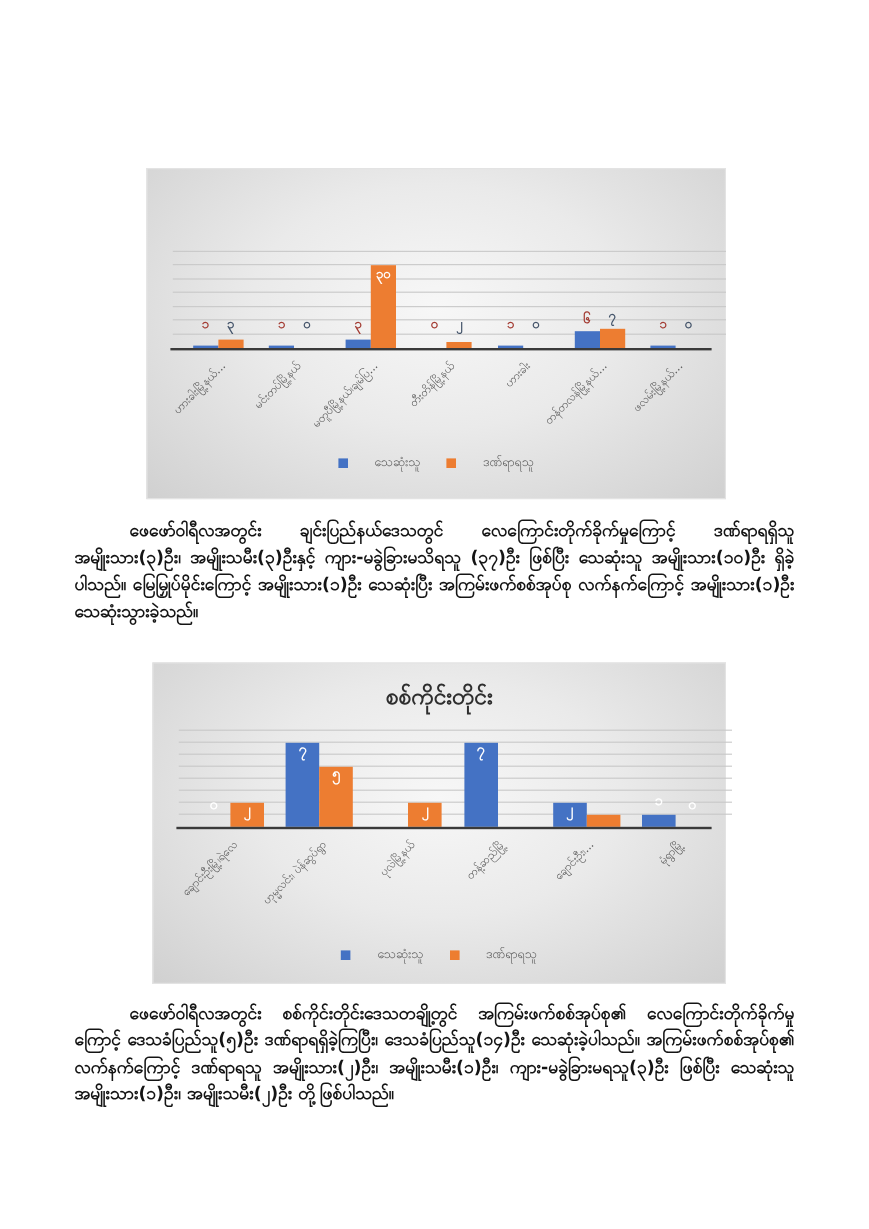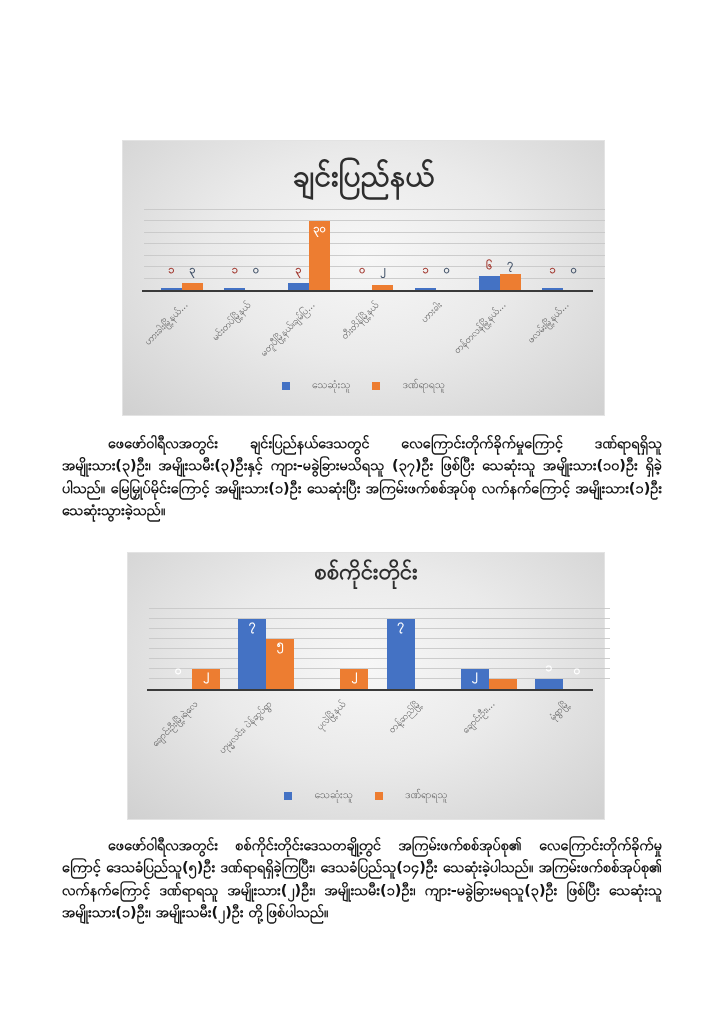--- a/index.html
+++ b/index.html
@@ -7,21 +7,21 @@
         font-family:"DejaVu Sans",sans-serif;}
   .page-title{position:absolute;top:86px;left:0;width:100%;text-align:center;
         font-size:17px;font-weight:700;color:#111;margin:0;}
   .chart-panel{position:absolute;margin:0;
         background:radial-gradient(ellipse at 50% 42%, #f7f7f7 0%, #eaeaea 45%, #d0d0d0 100%);
         box-shadow:0 0 0 1px #e3e3e3 inset;}
   .chart1{left:122px;top:140px;width:483px;height:276px;}
   .chart2{left:127px;top:552px;width:478px;height:268px;}
   .chart-title{position:absolute;left:0;width:100%;text-align:center;font-weight:700;color:#2e2e2e;}
   .chart1 .chart-title{top:16px;font-size:30px;}
-  .chart2 .chart-title{top:5px;font-size:22px;}
+  .chart2 .chart-title{top:16px;font-size:19px;}
   .plot{position:absolute;left:28px;width:445px;}
   .chart1 .plot{top:70px;height:80px;}
   .chart2 .plot{top:57px;height:80px;}
   .gridline{position:absolute;left:-6px;right:-10px;height:1px;background:rgba(200,200,200,0.9);}
   .bar-group{position:absolute;top:0;height:100%;display:flex;justify-content:center;align-items:flex-end;}
   .bar-slot{position:relative;height:100%;display:flex;align-items:flex-end;justify-content:flex-end;}
   .bar{width:100%;}
   .bar-label{position:absolute;width:44px;left:50%;margin-left:-22px;text-align:center;font-weight:700;}
   .chart1 .bar-label{font-size:11px;}
   .chart2 .bar-label{font-size:12px;}
@@ -46,21 +46,20 @@
   .p1{top:432px;}
   .p2{top:834px;}
 </style>
 </head>
 <body>
 
 <div class="page">
 
 
   <figure class="chart-panel chart1">
-    <div class="chart-title">ချင်းပြည်နယ်</div>
     <div class="plot">
         <div class="gridline" style="bottom: 11.4286px;"></div>
         <div class="gridline" style="bottom: 22.8571px;"></div>
         <div class="gridline" style="bottom: 34.2857px;"></div>
         <div class="gridline" style="bottom: 45.7143px;"></div>
         <div class="gridline" style="bottom: 57.1429px;"></div>
         <div class="gridline" style="bottom: 68.5714px;"></div>
         <div class="gridline" style="bottom: 80px;"></div>
         <div class="bar-group" style="left: 0px; width: 63.5714px;">
           <div class="bar-slot" style="width: 21px;">

